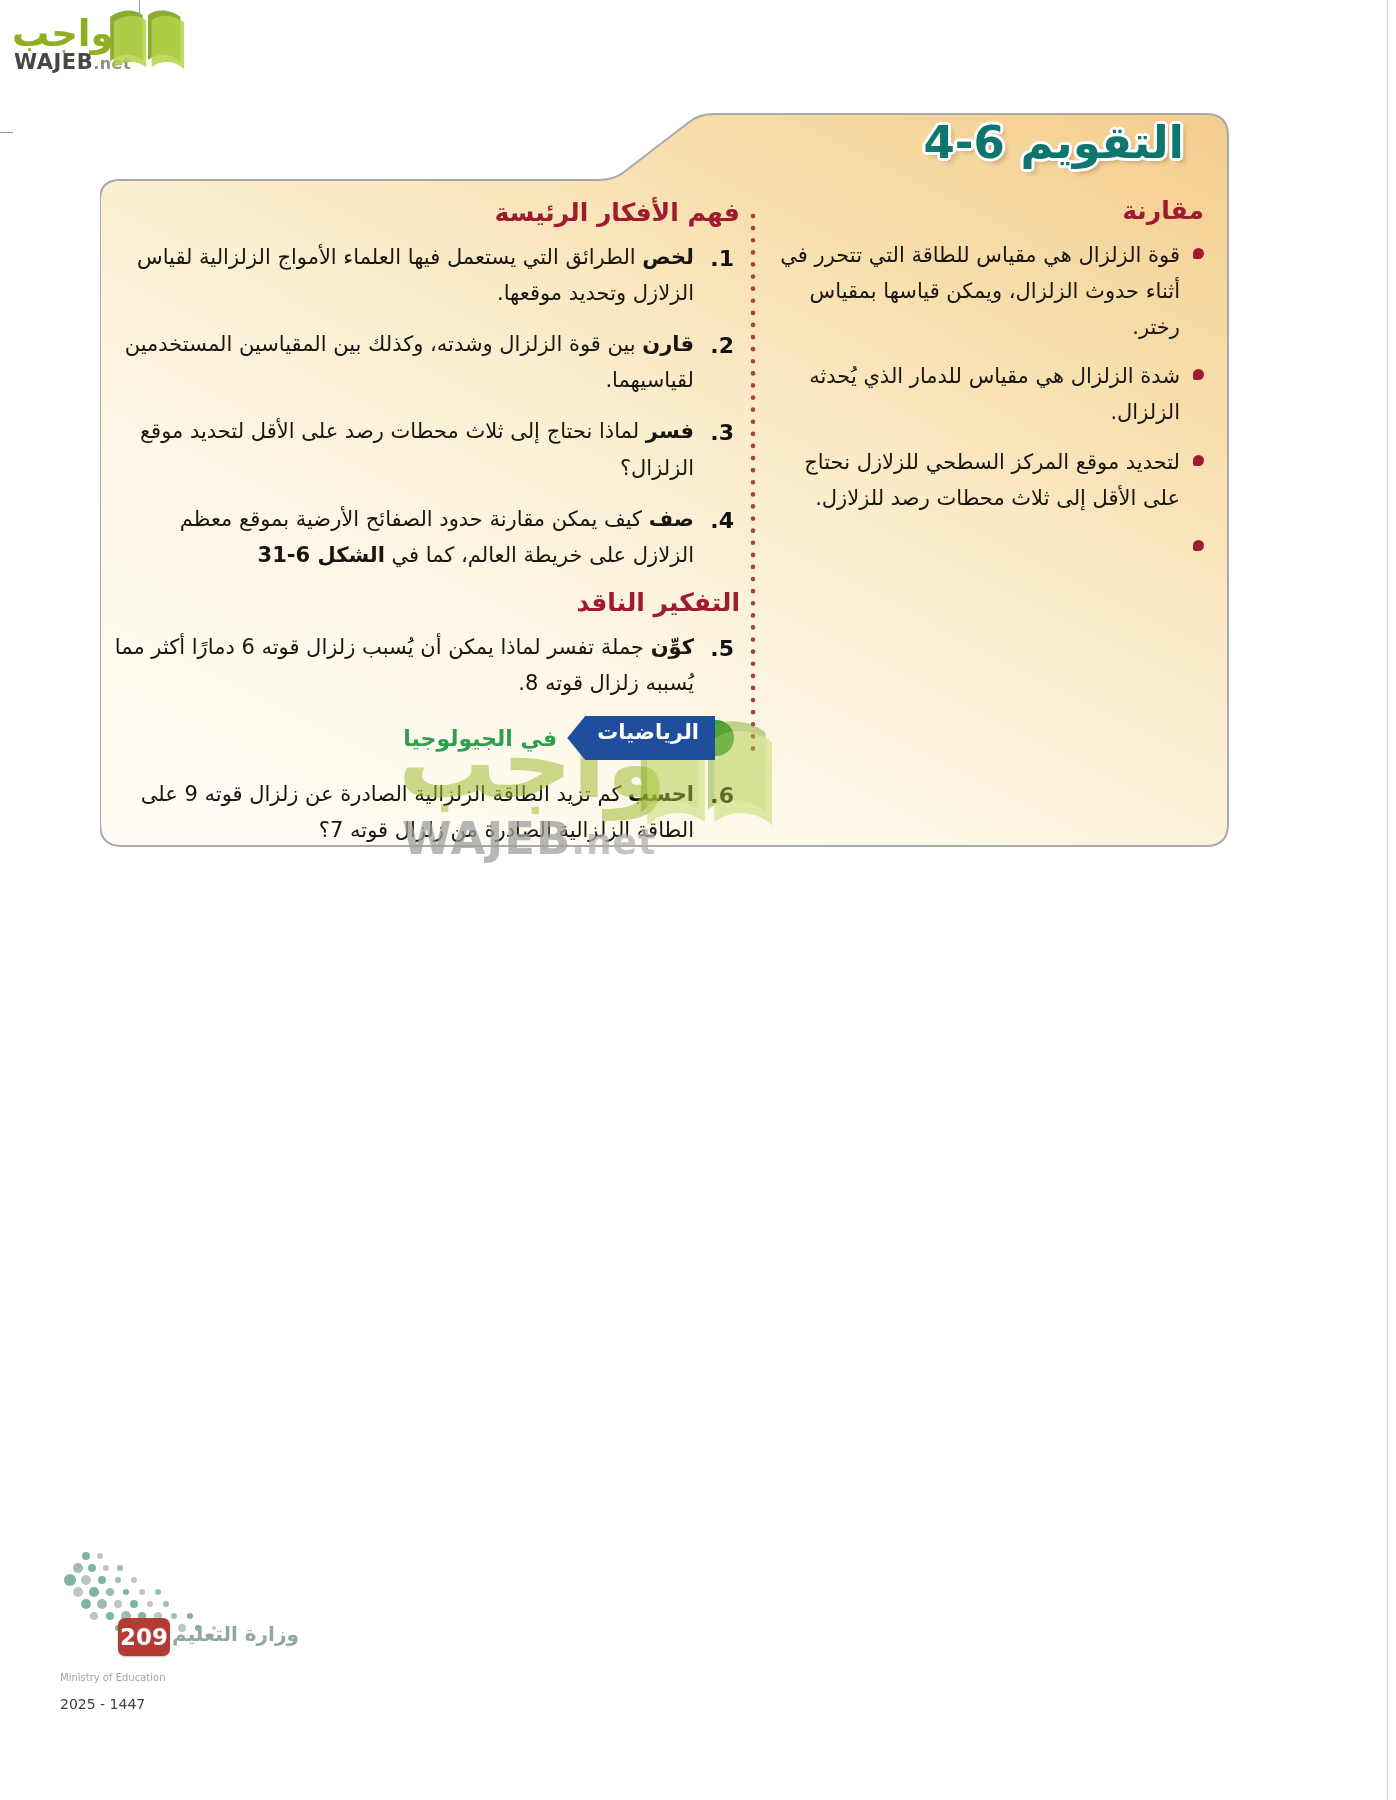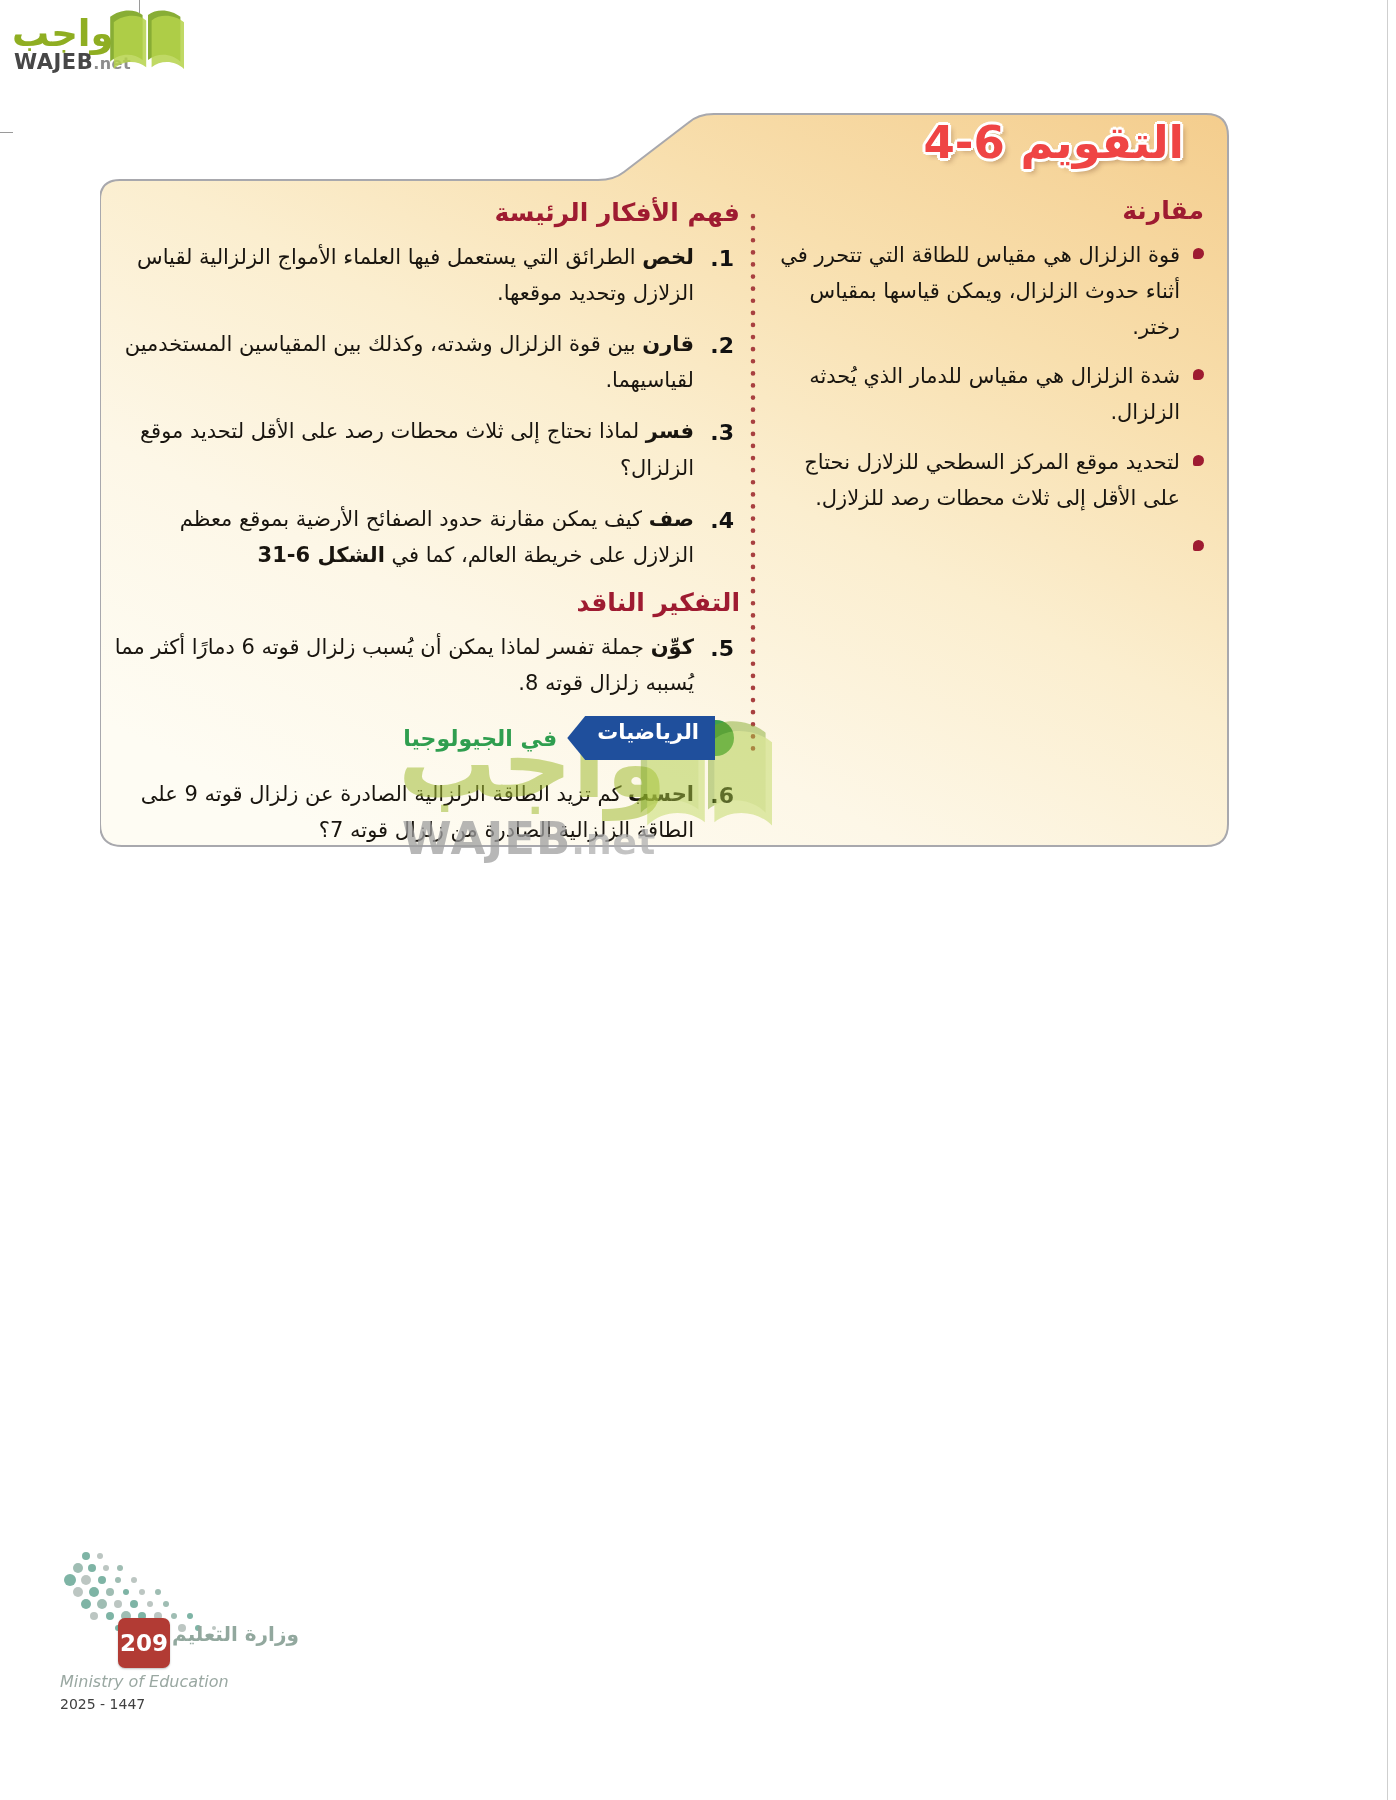--- a/index.html
+++ b/index.html
@@ -16,21 +16,21 @@
   .brand { position:absolute; left:8px; top:6px; width:210px; height:80px; }
   .brand-ar { position:absolute; left:4px; top:6px; font-size:37px; font-weight:bold; color:#8fae22; direction:rtl; }
   .brand-en { position:absolute; left:6px; top:44px; font-size:21px; font-weight:bold; color:#474747; letter-spacing:.5px; }
   .brand-en .net { font-size:16px; color:#8e8e8e; font-weight:bold; }
   .brand-book { position:absolute; left:92px; top:0px; }
 
   
   .card-svg { position:absolute; left:100px; top:110px; }
 
   .page-title { position:absolute; right:212px; top:116px; direction:rtl;
-    font-size:45px; font-weight:bold; color:#ef4444;
+    font-size:45px; font-weight:bold; color:#0f766e;
     text-shadow:-2px -2px 0 #fff, 2px -2px 0 #fff, -2px 2px 0 #fff, 2px 2px 0 #fff,
                 0 -3px 0 #fff, 0 3px 0 #fff, -3px 0 0 #fff, 3px 0 0 #fff,
                 4px 4px 5px rgba(90,40,20,.30); }
 
   
   .col-right { position:absolute; left:772px; top:196px; width:432px; direction:rtl; }
   .col-left  { position:absolute; left:114px; top:198px; width:626px; direction:rtl; }
 
   .sec-head { font-size:25px; font-weight:bold; color:#9e1b31; margin-bottom:12px; }
 
@@ -59,27 +59,27 @@
   
   .wm-ar { position:absolute; left:398px; top:706px; font-size:98px; font-weight:bold;
            color:#a3bd36; opacity:.55; direction:rtl; }
   .wm-en { position:absolute; left:402px; top:812px; font-size:45px; font-weight:bold;
            color:#9f9f9f; opacity:.75; letter-spacing:1px; }
   .wm-en .net { font-size:36px; color:#b0b0b0; }
   .wm-book { position:absolute; left:628px; top:690px; opacity:.5; }
 
   
   .ministry-dots { position:absolute; left:56px; top:1546px; }
-  .page-badge { position:absolute; left:118px; top:1618px; width:52px; height:50px;
+  .page-badge { position:absolute; left:118px; top:1618px; width:52px; height:38px;
                 background:#b23b34; border-radius:7px; color:#fff; font-weight:bold;
                 font-size:23px; display:flex; align-items:center; justify-content:center;
                 box-shadow:0 1px 2px rgba(0,0,0,.25); }
   .ministry-ar { position:absolute; left:172px; top:1622px; font-size:20px; color:#92a89e;
                  direction:rtl; font-weight:bold; letter-spacing:1px; }
-  .ministry-en { position:absolute; left:60px; top:1672px; font-size:16px; color:#9aa8a2;font-style:italic; }
+  .ministry-en { position:absolute; left:60px; top:1672px; font-size:10px; color:#9aa8a2; }
   .ministry-years { position:absolute; left:60px; top:1696px; font-size:14px; color:#404040; }
 </style>
 </head>
 <body>
 
 <div id="page">
 
   <div class="mark-v-top"></div>
   <div class="mark-h-left"></div>
   <div class="edge-right"></div>

